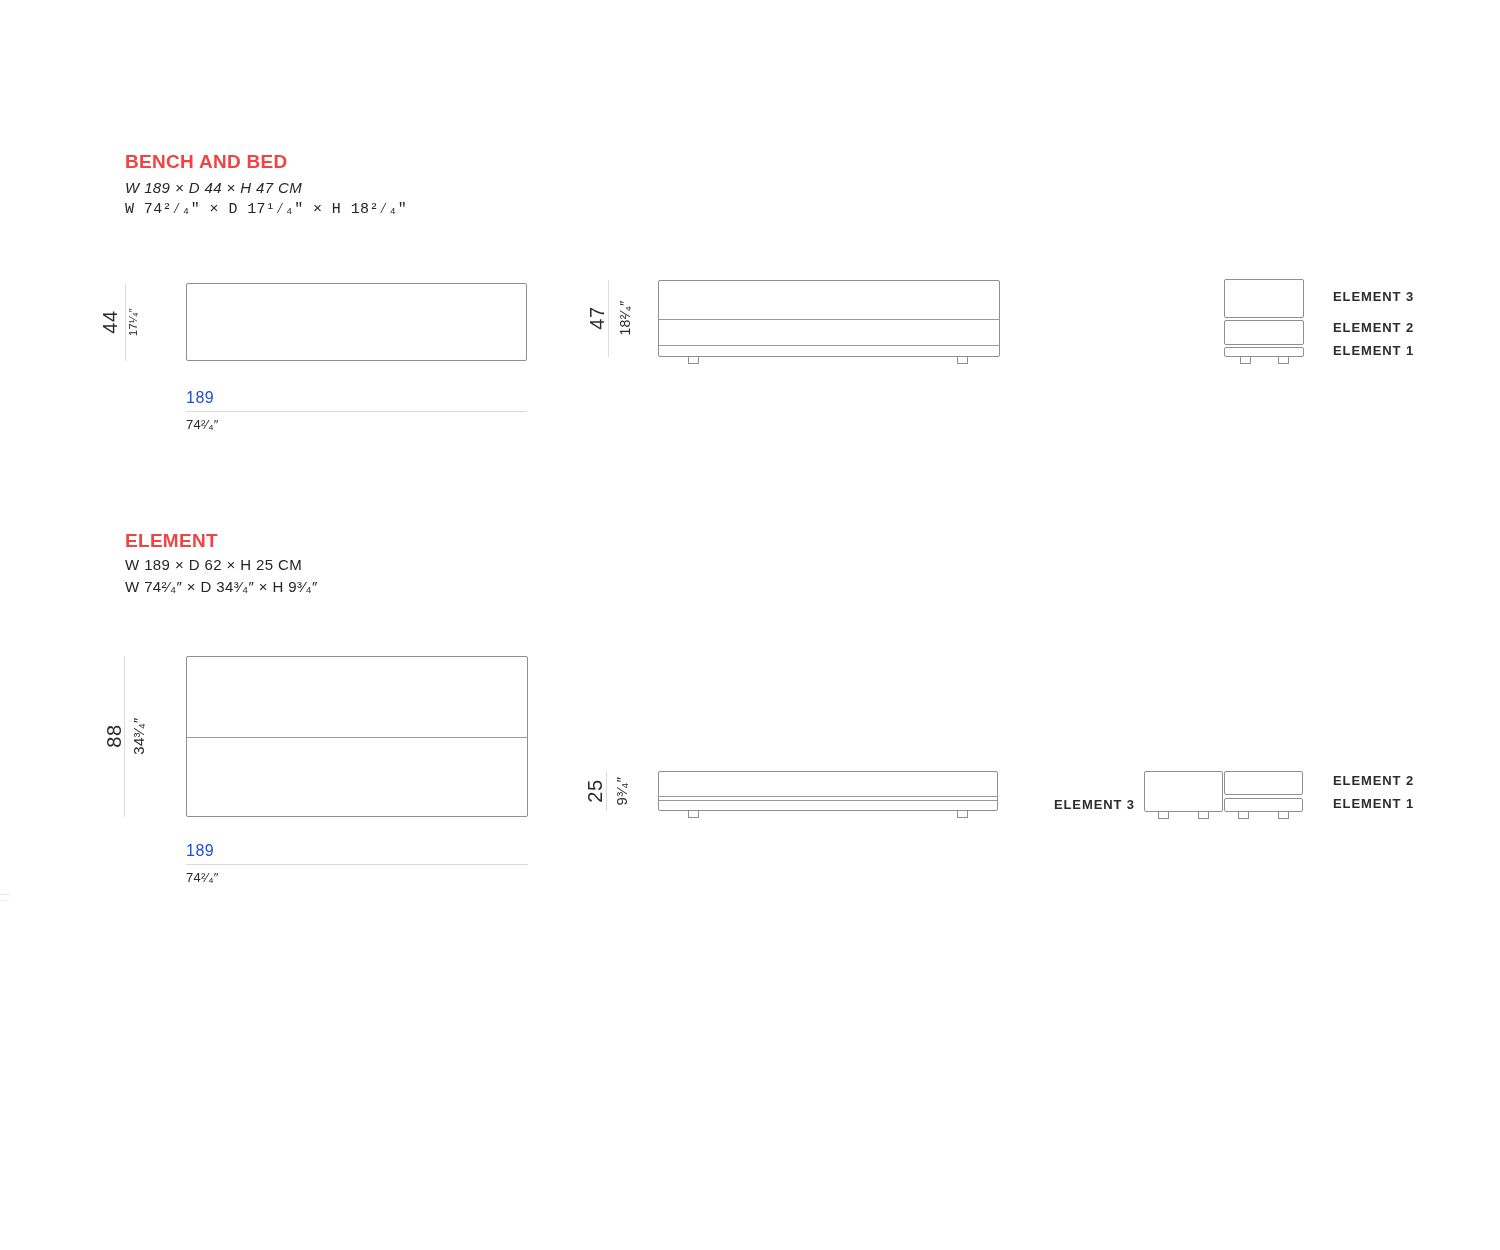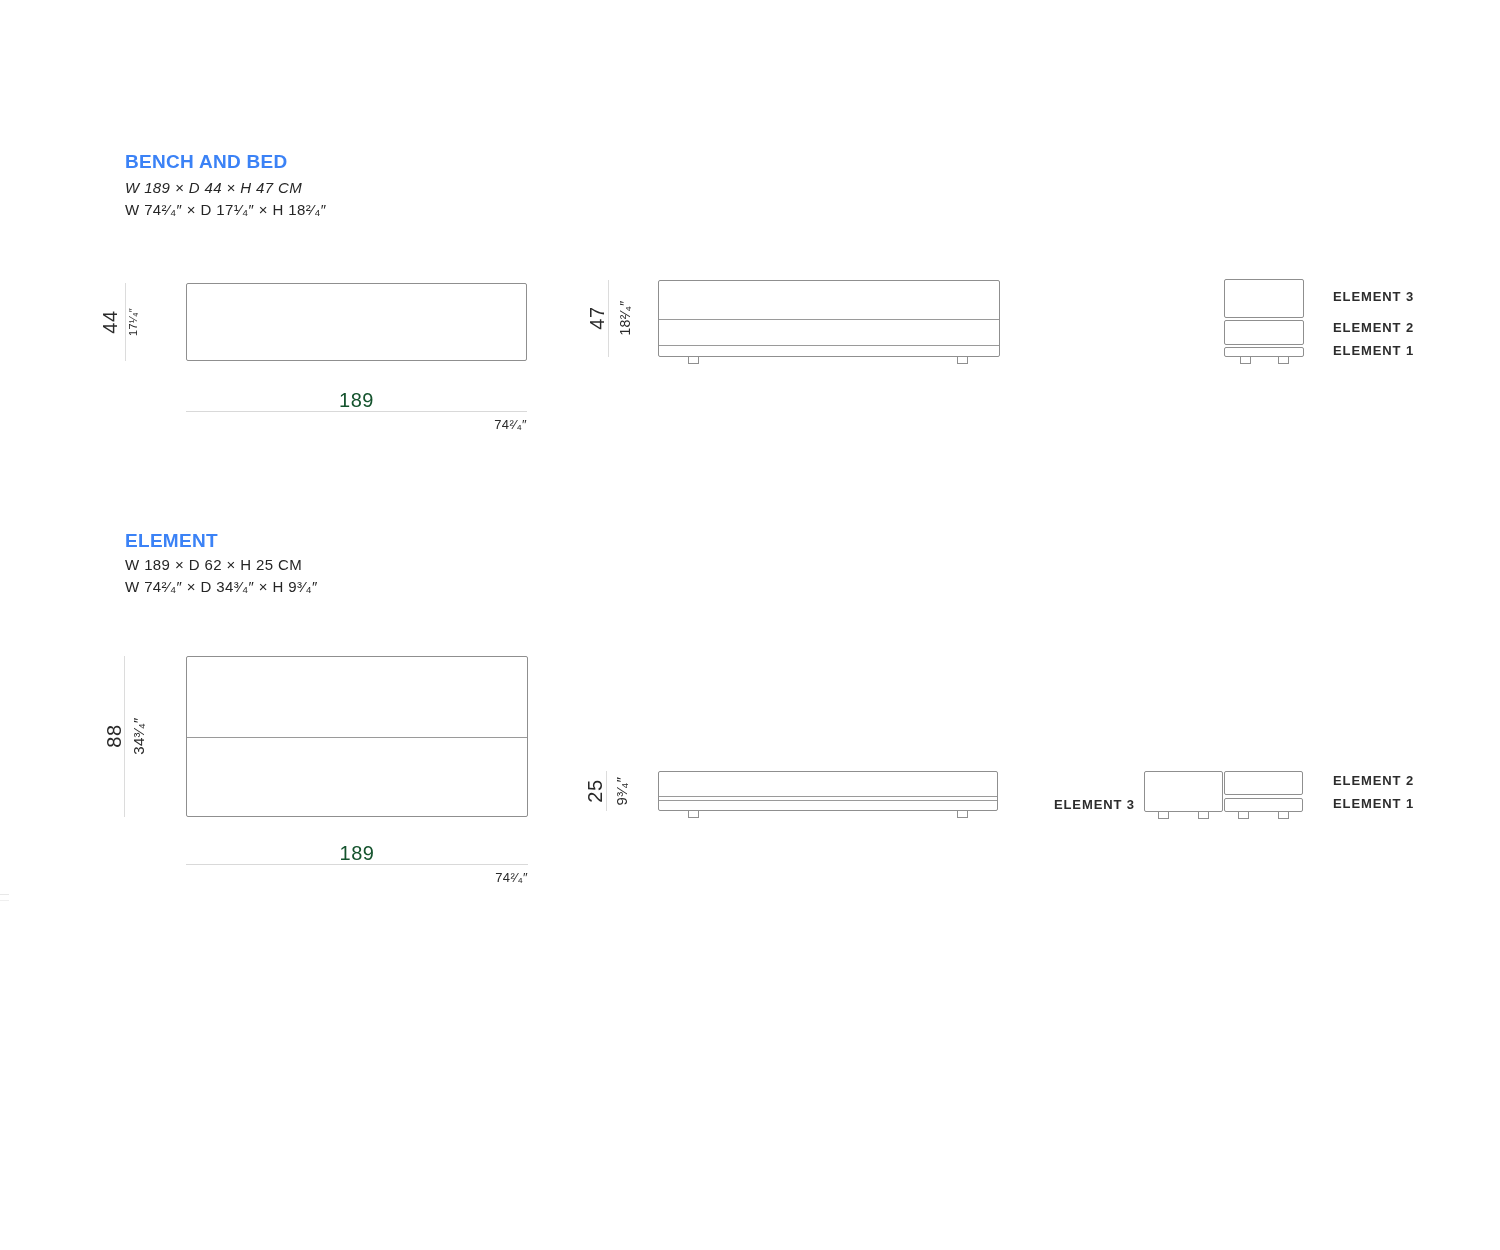--- a/index.html
+++ b/index.html
@@ -6,43 +6,43 @@
   html,body { background:#ffffff; }
   body {
     position:relative;
     width:1500px; height:1250px;
     font-family:"Liberation Sans","DejaVu Sans",sans-serif;
     color:#1f1f1f;
     overflow:hidden;
   }
   .abs { position:absolute; }
   .title {
-    font-size:19px; font-weight:700; letter-spacing:.3px; color:#3b82f6;
+    font-size:19px; font-weight:700; letter-spacing:.3px; color:#ef4444;
   }
   .spec {
     font-size:15px; letter-spacing:.4px; color:#262626;
   }
   .rect {
     position:absolute; border:1px solid #8f8f8f; background:#ffffff; border-radius:2px;
   }
   .hline2 { position:absolute; height:1px; background:#9a9a9a; }
   .dimline-h { position:absolute; height:1px; background:#d9d9d9; }
   .dimline-v { position:absolute; width:1px; background:#dcdcdc; }
   .rot {
     position:absolute; display:flex; align-items:center; justify-content:center;
     transform:rotate(-90deg); white-space:nowrap; color:#2a2a2a;
   }
   .dim-cm-v { font-size:20px; letter-spacing:.5px; }
   .dim-in-v-sm { font-size:11px; letter-spacing:.3px; }
   .dim-in-v { font-size:14px; letter-spacing:.3px; }
   .hdim-cm {
-    position:absolute; text-align:center; font-size:20px; letter-spacing:.5px; color:#14532d;
+    position:absolute; font-size:16px; letter-spacing:.5px; color:#1d4ed8;
   }
   .hdim-in {
-    position:absolute; text-align:right; font-size:13px; letter-spacing:.3px; color:#2a2a2a;
+    position:absolute; text-align:left; font-size:13px; letter-spacing:.3px; color:#2a2a2a;
   }
   .el-label {
     position:absolute; font-size:13px; font-weight:600; letter-spacing:.9px; color:#2c2c2c;
     white-space:nowrap;
   }
   .foot {
     position:absolute; width:11px; height:7px; background:#ffffff;
     border:1px solid #8f8f8f; border-top:none;
   }
   .edge-artifact {
@@ -50,21 +50,21 @@
     border-top:1px solid #e3e3e3; border-bottom:1px solid #ececec; opacity:.8;
   }
 </style>
 </head>
 <body>
 
 <div>
 
   <div class="abs title" style="left:125px; top:151px;">BENCH AND BED</div>
   <div class="abs spec" style="left:125px; top:179px;font-style:italic;">W 189 × D 44 × H 47 CM</div>
-  <div class="abs spec" style="left:125px; top:201px;">W 74²⁄₄″ × D 17¹⁄₄″ × H 18²⁄₄″</div>
+  <div class="abs spec" style="left:125px; top:201px;font-family:Liberation Mono, monospace;">W 74²⁄₄″ × D 17¹⁄₄″ × H 18²⁄₄″</div>
 
   <div class="rect" style="left:186px; top:283px; width:341px; height:78px;"></div>
 
   <div class="dimline-v" style="left:125px; top:283px; height:78px;"></div>
   <div class="rot dim-cm-v" style="left:71px; top:310px; width:78px; height:24px;">44</div>
   <div class="rot dim-in-v-sm" style="left:94px; top:315px; width:78px; height:14px;">17¹⁄₄″</div>
 
   <div class="hdim-cm" style="left:186px; top:389px; width:341px;">189</div>
   <div class="dimline-h" style="left:186px; top:411px; width:341px;"></div>
   <div class="hdim-in" style="left:186px; top:417px; width:341px;">74²⁄₄″</div>

